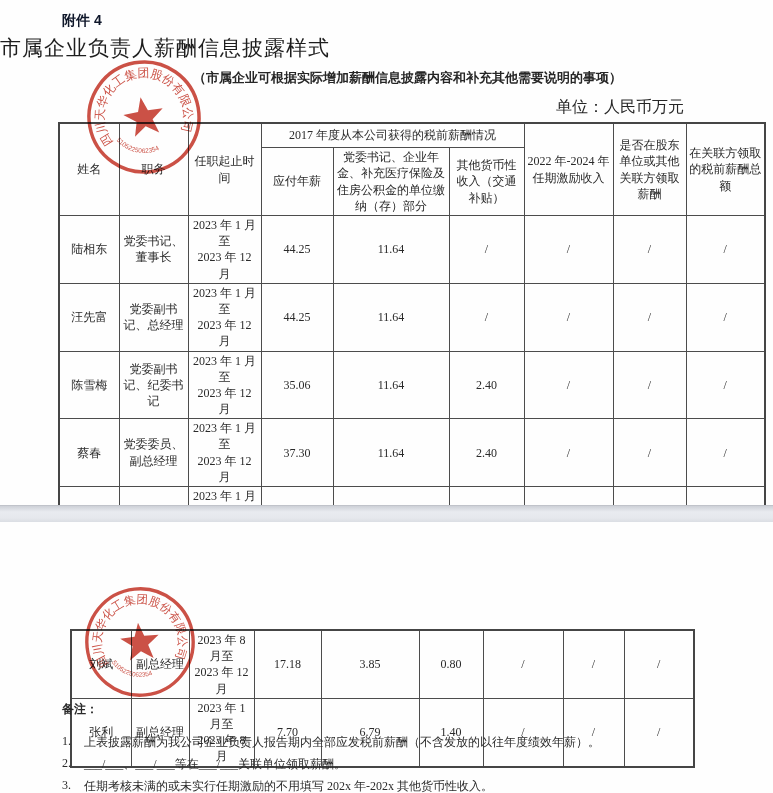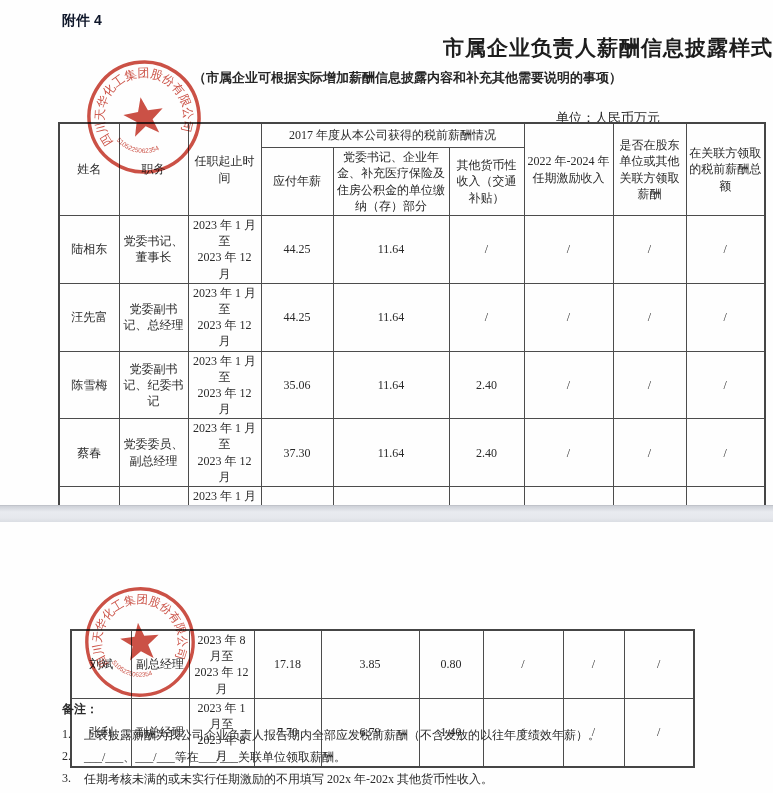--- a/index.html
+++ b/index.html
@@ -15,30 +15,30 @@
     position:absolute;left:0;top:505px;width:773px;height:17px;
     background:linear-gradient(#cdd0d7, #e9ebf0 35%, #e6e8ed 70%, #d8dbe1);
     border-top:1px solid #c0c3ca;
   }
   .attachment{
     position:absolute;left:62px;top:12px;
     font-family:"Liberation Sans", sans-serif;
     font-weight:bold;font-size:14px;color:#0f172a;
   }
   .doc-title{
-    position:absolute;left:0;top:34px;width:773px;text-align:right;
-    font-size:21px;font-weight:bold;letter-spacing:1px;color:#1d1d1d;
+    position:absolute;left:0;top:34px;width:773px;text-align:left;
+    font-size:21px;font-weight:normal;letter-spacing:1px;color:#1d1d1d;
   }
   .doc-subtitle{
     position:absolute;left:0;top:69px;width:773px;text-align:center;
     font-size:13px;font-weight:bold;color:#262626;margin-left:21px;
   }
   .unit-label{
-    position:absolute;left:556px;top:109px;
-    font-size:13px;color:#262626;
+    position:absolute;left:556px;top:97px;
+    font-size:16px;color:#262626;
   }
   table.salary{
     position:absolute;border-collapse:collapse;table-layout:fixed;
     background:transparent;
   }
   #table1{left:58px;top:122px;width:706px;}
   #table2{left:70px;top:107px;width:623px;}
   table.salary th, table.salary td{
     border:1px solid #4c4c4c;
     font-size:12px;font-weight:normal;text-align:center;vertical-align:middle;
@@ -50,21 +50,21 @@
   #table1 tr.hrow2 th{height:65px;}
   #table1 tbody tr{height:29px;}
   #table2 tbody tr{height:30px;}
   .stamp{
     position:absolute;mix-blend-mode:multiply;opacity:.88;
     pointer-events:none;
   }
   #stamp1{left:84px;top:57px;transform:rotate(-10deg);}
   #stamp2{left:82px;top:62px;transform:rotate(-6deg);}
   .notes{position:absolute;left:62px;top:179px;width:660px;font-size:12px;color:#2a2a2a;}
-  .notes .notes-title{font-weight:bold;margin-bottom:9px;}
+  .notes .notes-title{font-weight:bold;margin-bottom:16px;}
   .notes .note-line{margin:0 0 5px 0;display:flex;}
   .notes .note-num{width:22px;flex:0 0 22px;}
   .notes .note-text{flex:1;}
 </style>
 </head>
 <body>
 
 <div class="page" id="page1">
 
   <div class="attachment">附件 4</div>

